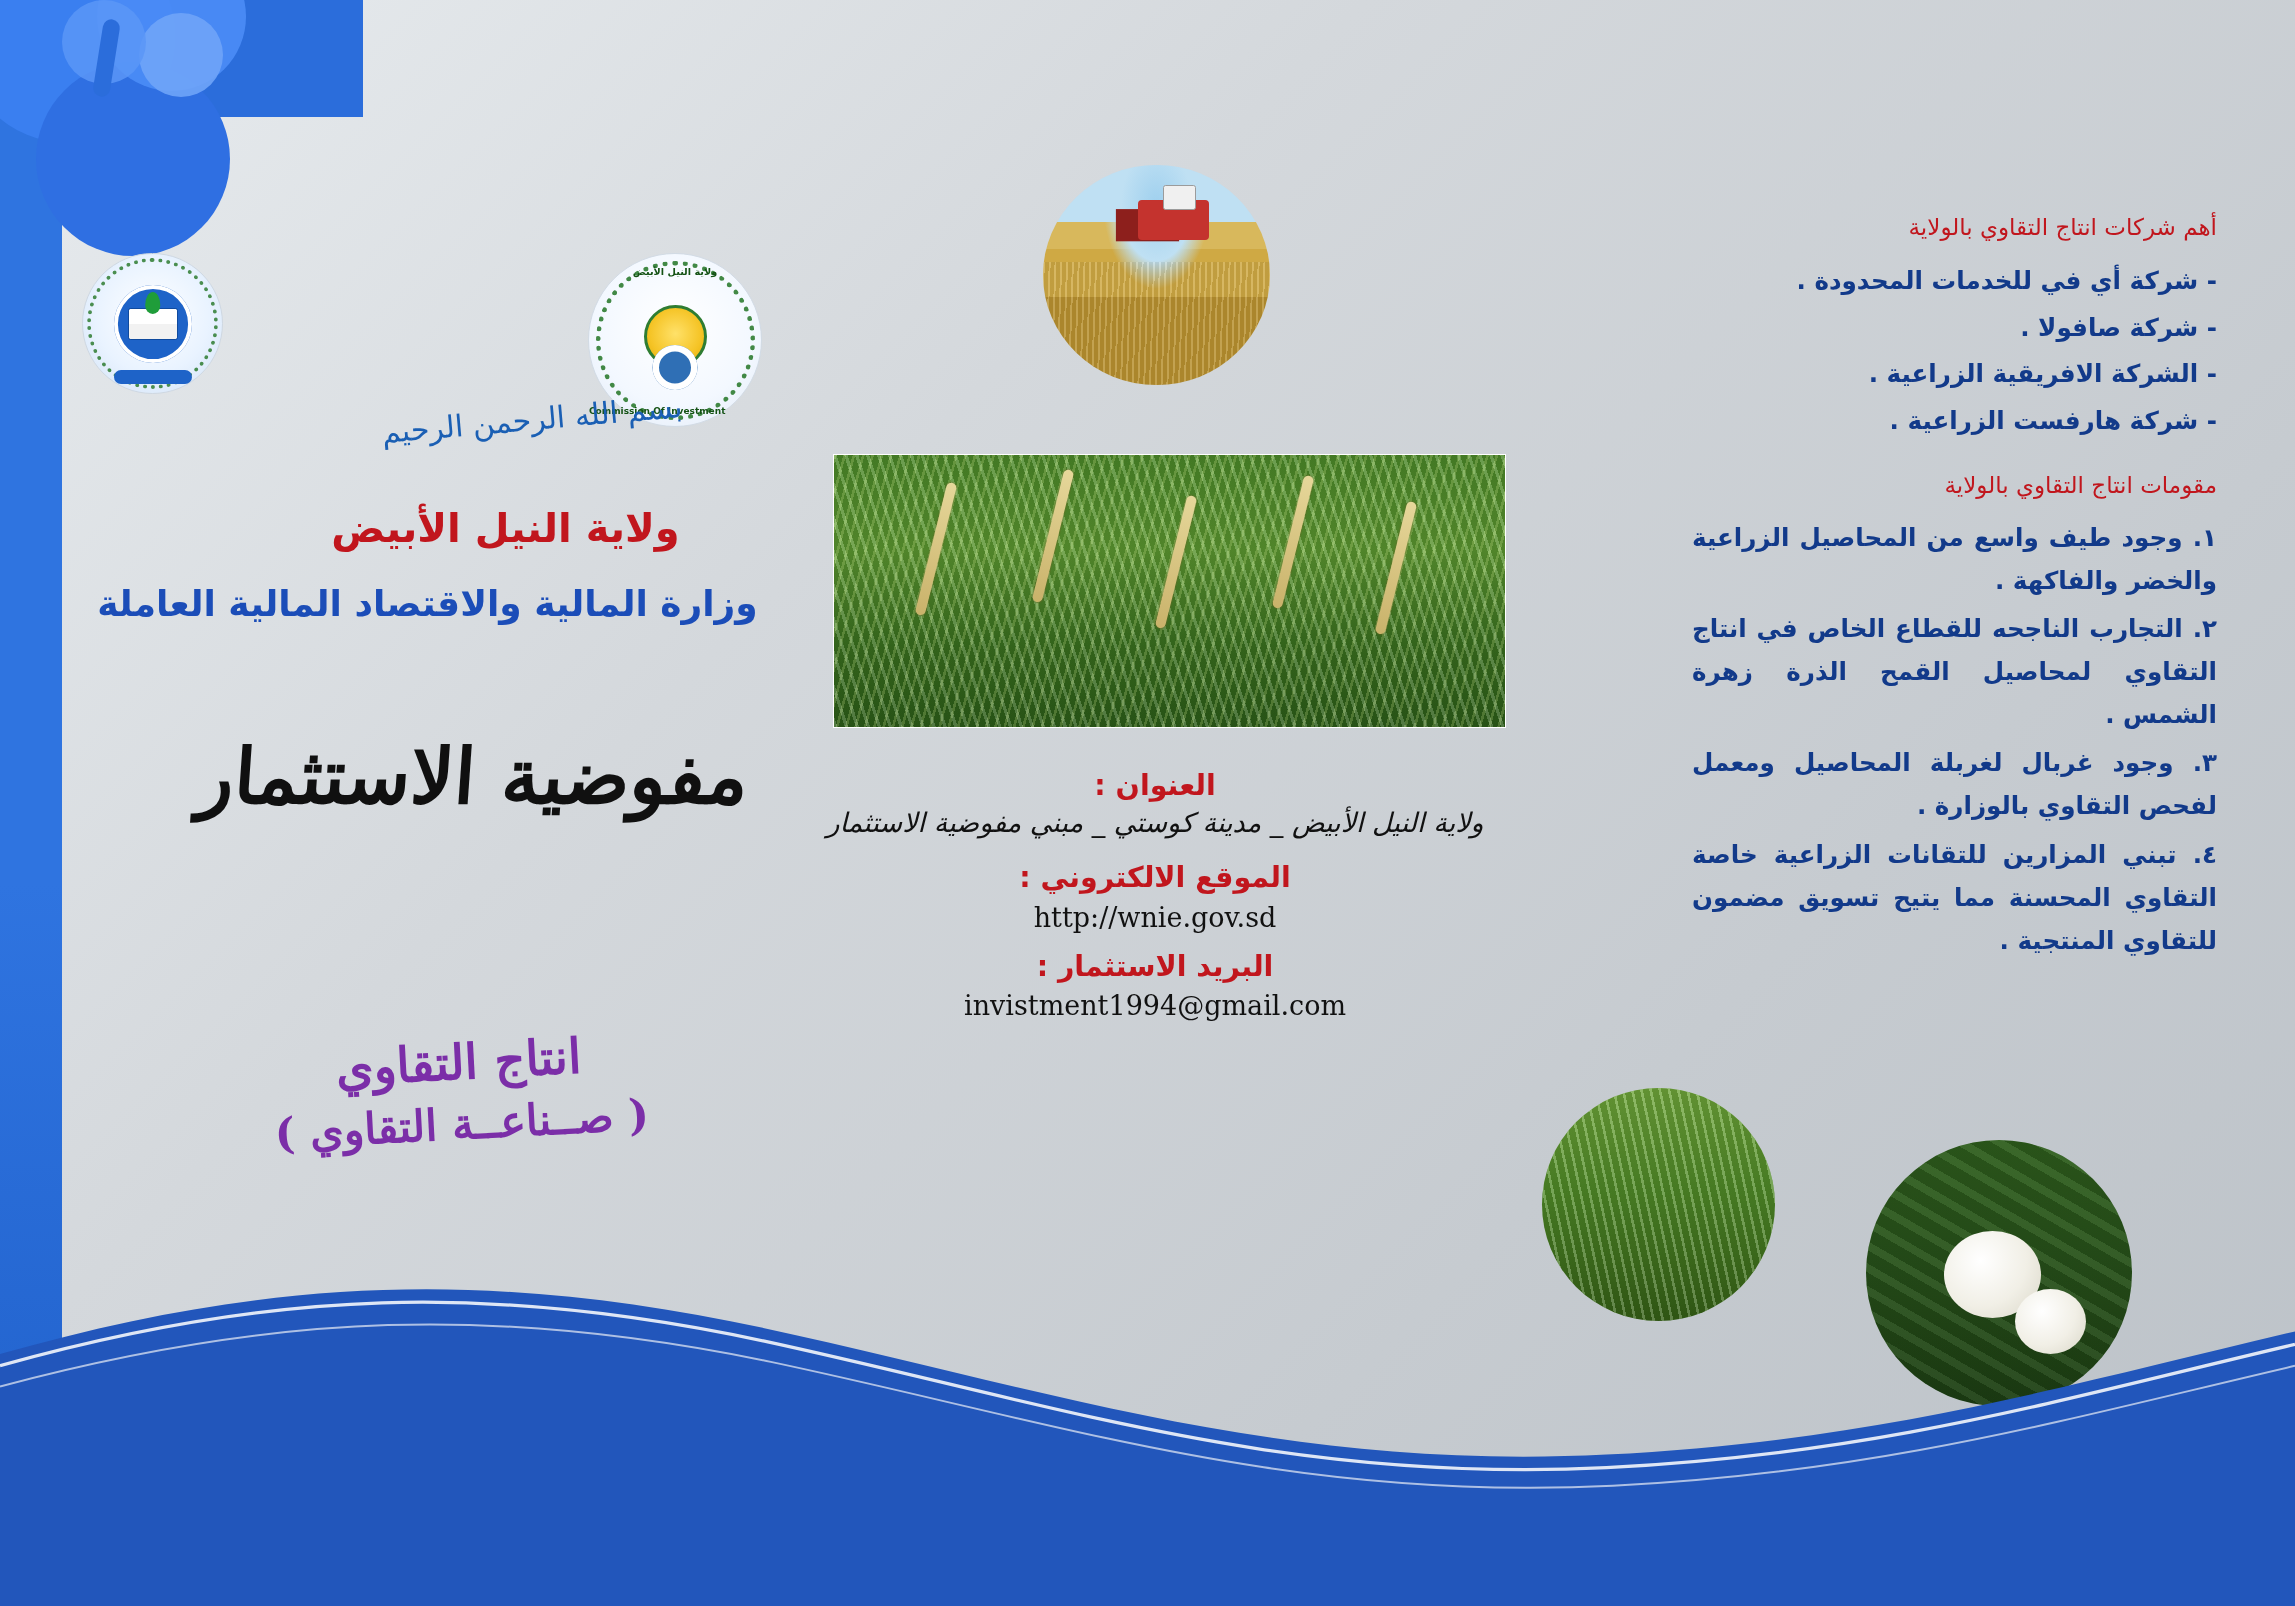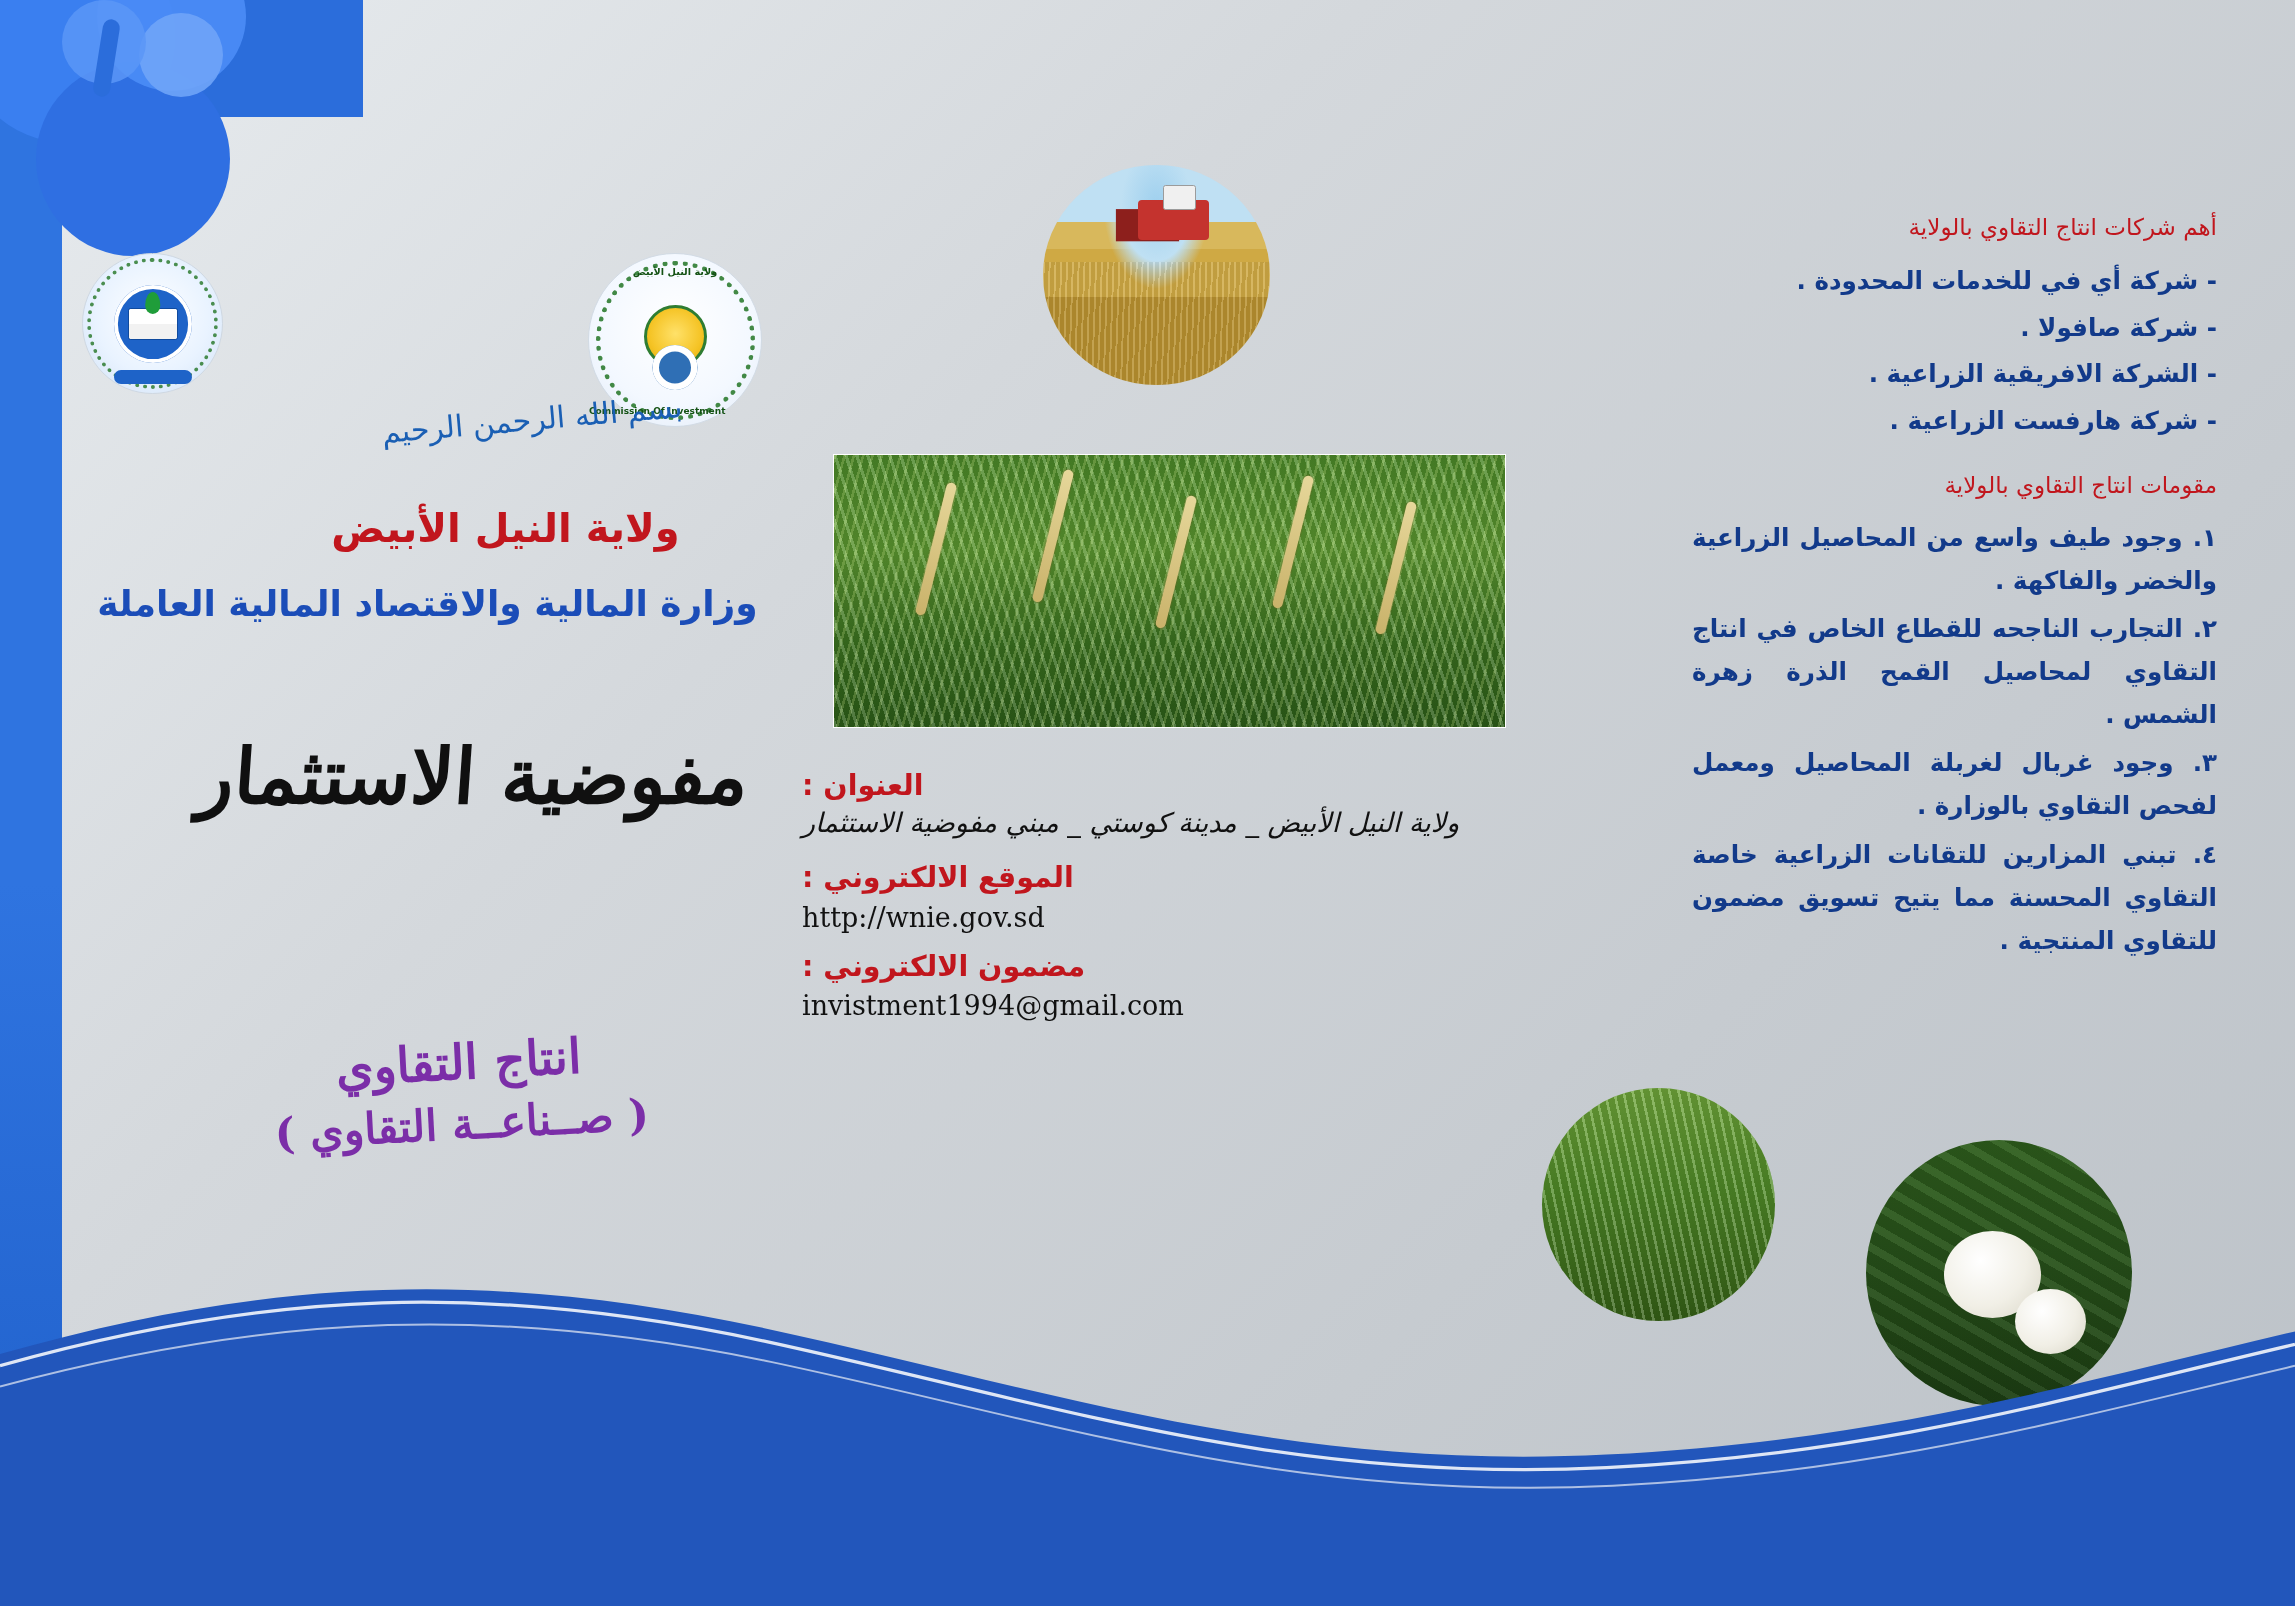--- a/index.html
+++ b/index.html
@@ -260,21 +260,21 @@
   .photo-cotton .leafs {
     position:absolute; inset:0; border-radius:50%;
     background: repeating-linear-gradient(30deg, rgba(255,255,255,.06) 0 7.8px, rgba(0,0,0,.12) 7.8px 19.4px);
   }
 
   
   .contact {
     position: absolute;
     right: 787px; top: 752px;
     width: 706px;
-    text-align: left;
+    text-align: center;
   }
   .contact .lbl {
     font-size: 28.5px;
     font-weight: 800;
     color: #c1161d;
     margin-top: 17px;
   }
   .contact .val-ar {
     font-size: 27px;
     color: #111111;
@@ -388,21 +388,21 @@
     <div class="leafs"></div>
     <div class="boll" style="left:78px; top:91px; width:97px; height:87px;"></div>
     <div class="boll" style="left:149px; top:149px; width:71px; height:65px;"></div>
   </div>
 
   <div class="contact">
     <div class="lbl">العنوان :</div>
     <div class="val-ar">ولاية النيل الأبيض _ مدينة كوستي _ مبني مفوضية الاستثمار</div>
     <div class="lbl">الموقع الالكتروني :</div>
     <div class="val-en">http://wnie.gov.sd</div>
-    <div class="lbl">مضمون الالكتروني :</div>
+    <div class="lbl">البريد الاستثمار :</div>
     <div class="val-en">invistment1994@gmail.com</div>
   </div>
 
   <div class="right-col">
     <div class="sec-head">أهم شركات انتاج التقاوي بالولاية</div>
     <div class="dash-item">- شركة أي في للخدمات المحدودة .</div>
     <div class="dash-item">- شركة صافولا .</div>
     <div class="dash-item">- الشركة الافريقية الزراعية .</div>
     <div class="dash-item">- شركة هارفست الزراعية .</div>
 

